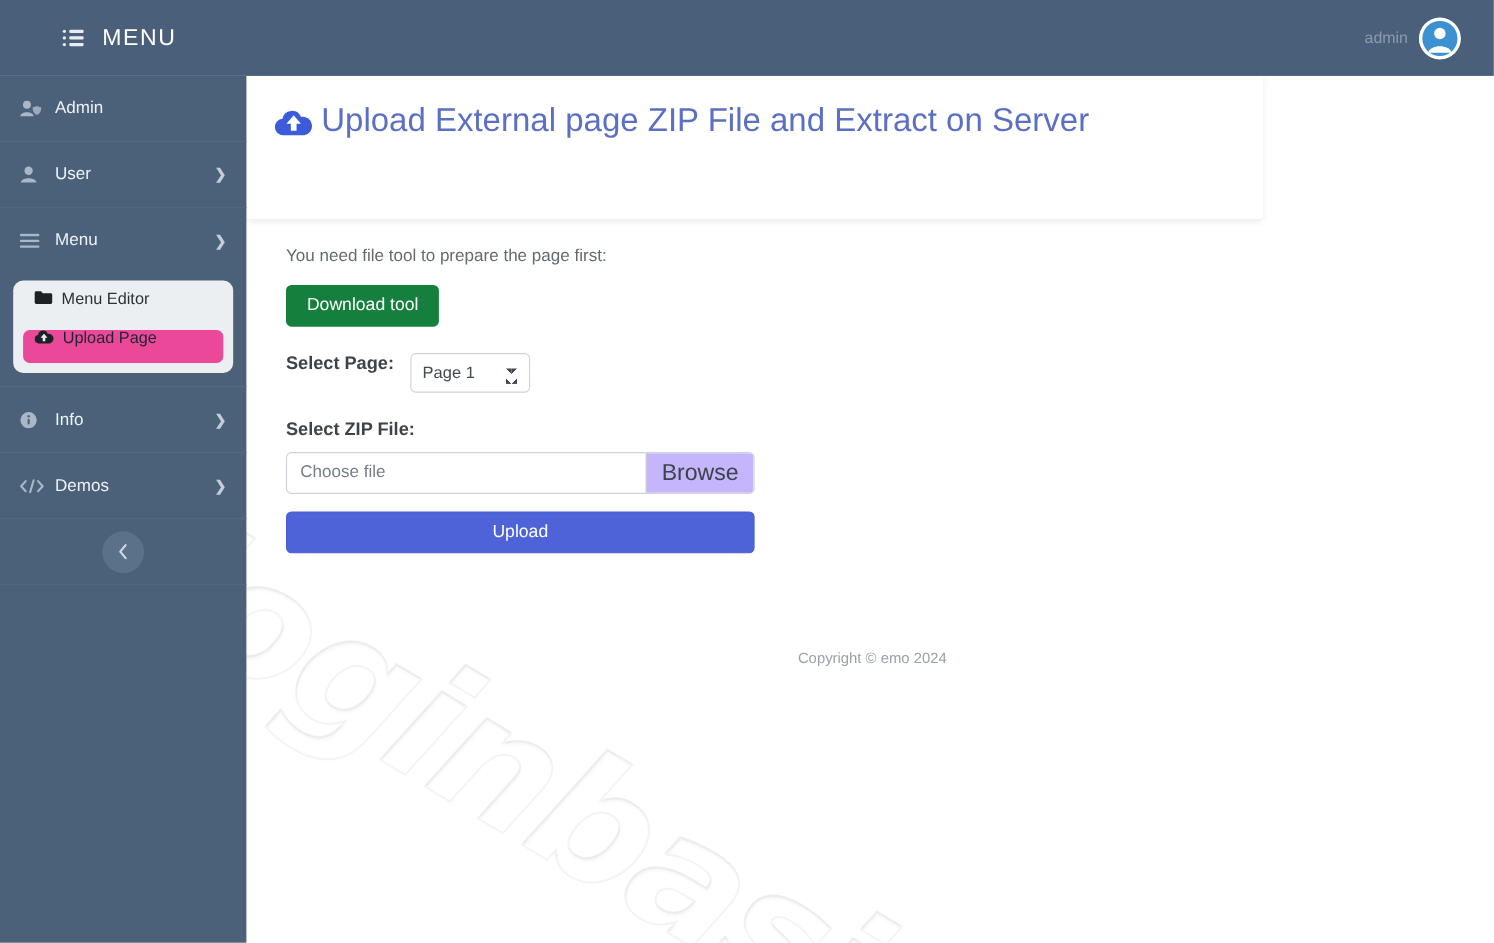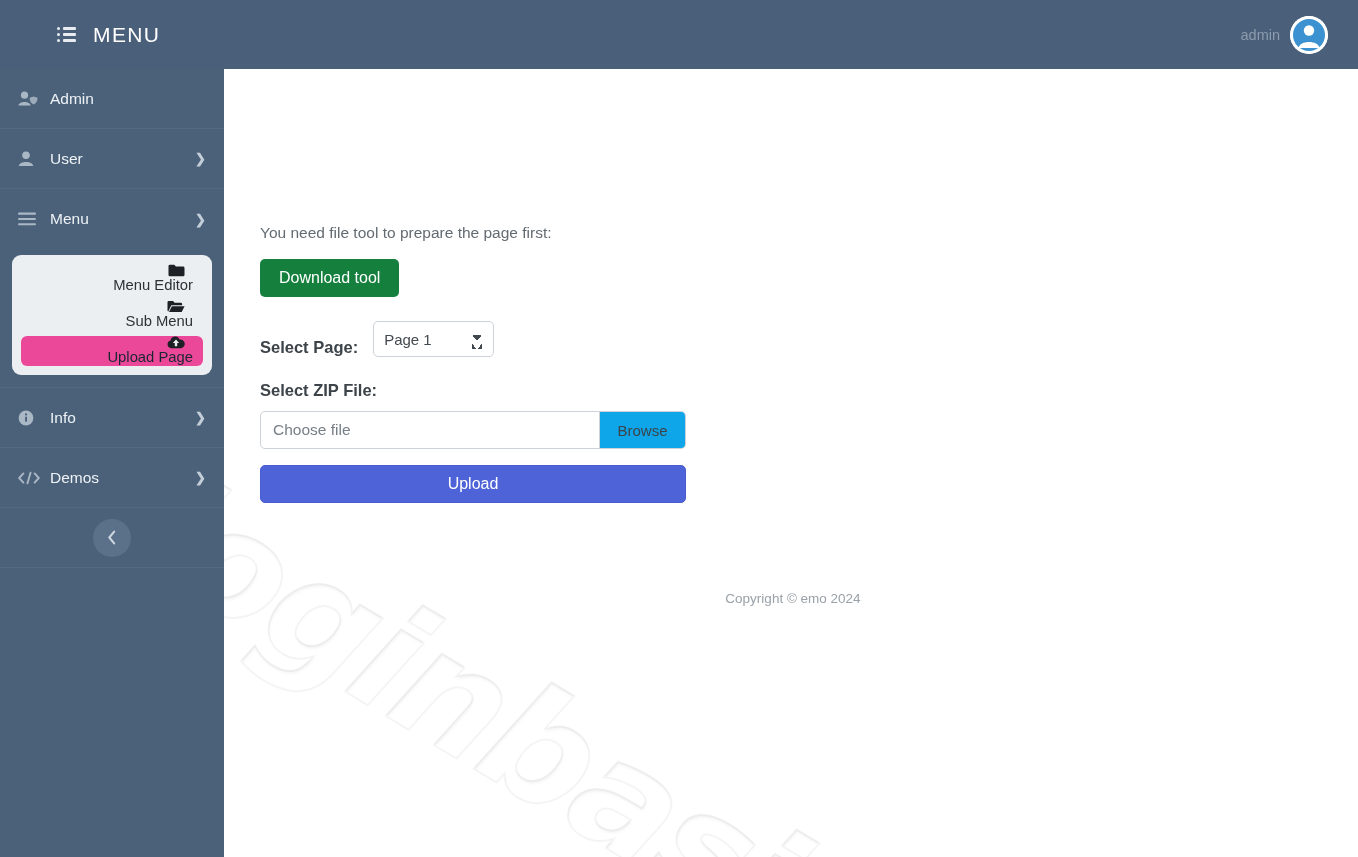--- a/index.html
+++ b/index.html
@@ -106,26 +106,25 @@
   
   #submenu {
     margin: 6px 12px 0 12px;
     background: #eceff1;
     border-radius: 9px;
     padding: 9px 9px;
   }
   .sub-item {
     height: 30px;
     display: flex;
-    align-items: flex-end;
+    align-items: flex-start;
     padding: 0 10px;
     border-radius: 6px;
     cursor: pointer;
     margin-bottom: 6px;
-    flex-direction: column;
   }
   .sub-item:last-child { margin-bottom: 0; }
   .sub-item .sub-icon {
     color: #1d2125;
     display: flex; align-items: center;
     flex: 0 0 auto;
     margin-right: 8px;
   }
   .sub-item .sub-text {
     color: #2b3238;
@@ -233,31 +232,31 @@
     color: #ffffff;
     font-size: 16px;
     border: none;
     border-radius: 5px;
     padding: 10px 19px;
     cursor: pointer;
     font-family: "Liberation Sans", sans-serif;
   }
   .form-row {
     display: flex;
-    align-items: flex-end;
+    align-items: flex-start;
     margin-top: 24px;
   }
   .form-label {
     color: #3c4349;
     font-size: 16.5px;
     font-weight: bold;
   }
   #select-page {
     margin-left: 15px;
-    width: 121px;
+    width: 109px;
     height: 36px;
     border: 1px solid #ccd2d8;
     border-radius: 5px;
     background: #ffffff;
     color: #42494f;
     font-size: 15px;
     padding: 0 10px;
     font-family: "Liberation Sans", sans-serif;
     cursor: pointer;
     appearance: none;
@@ -288,26 +287,26 @@
     gap: 36px;
   }
   #file-name {
     flex: 1;
     display: flex; align-items: center;
     padding: 0 12px;
     color: #767e86;
     font-size: 15.5px;
   }
   #browse-btn {
-    width: 86px;
+    width: 98px;
     display: flex; align-items: center; justify-content: center;
-    background: #0ea5e9;
+    background: #c4b5fd;
     border-left: 1px solid #ccd2d8;
     color: #3c4349;
-    font-size: 15px;
+    font-size: 21px;
     cursor: pointer;
   }
   #upload-btn {
     margin-top: 16px;
     width: 426px;
     height: 38px;
     background: #4f63d8;
     border: 1px solid #4a5ed3;
     border-radius: 5px;
     color: #ffffff;
@@ -402,29 +401,20 @@
 
       <div class="sub-item">
         <span class="sub-icon">
           <svg width="17" height="13" viewBox="0 0 17 13" fill="currentColor">
             <path d="M0.5 2.1 A1.4 1.4 0 0 1 1.9 0.8 H6.3 L7.9 2.6 H15.1 A1.4 1.4 0 0 1 16.5 3.9 V11 A1.4 1.4 0 0 1 15.1 12.3 H1.9 A1.4 1.4 0 0 1 0.5 11 Z"></path>
           </svg>
         </span>
         <span class="sub-text">Menu Editor</span>
       </div>
 
-      <div class="sub-item">
-        <span class="sub-icon">
-          <svg width="18" height="13" viewBox="0 0 18 13" fill="currentColor">
-            <path d="M0.5 2.3 A1.3 1.3 0 0 1 1.8 1 H6.1 L7.6 2.8 H13.8 A1.3 1.3 0 0 1 15.1 4.1 V5.2 H4.3 L1.3 11.6 H1.8 A1.3 1.3 0 0 1 0.5 10.3 Z"></path>
-            <path d="M4.9 6.3 H17.6 L14.7 12.1 H2 Z"></path>
-          </svg>
-        </span>
-        <span class="sub-text">Sub Menu</span>
-      </div>
 
       <div class="sub-item active">
         <span class="sub-icon">
           <svg width="18" height="13" viewBox="0 0 18 13" fill="currentColor">
             <path d="M4.2 12.2 A3.9 3.9 0 0 1 3.6 4.5 A4.6 4.6 0 0 1 12.5 3.6 A3.7 3.7 0 0 1 14.2 12.2 Z"></path>
             <path d="M9 3.4 L12.2 7.1 H10.2 V10.2 H7.8 V7.1 H5.8 Z" fill="#eceff1"></path>
           </svg>
         </span>
         <span class="sub-text">Upload Page</span>
       </div>
@@ -465,20 +455,26 @@
     </div>
   </div>
 </div>
 
 <div id="main">
 
   <div id="watermark">
     <div class="wm-text">loginbasicdemo.com</div>
   </div>
 
+  <div id="title-card">
+    <h1 id="page-title"><span id="cloud-upload-icon"><svg width="34" height="25" viewBox="0 0 34 25">
+            <path d="M8 24 A7.4 7.4 0 0 1 6.8 9 A8.8 8.8 0 0 1 23.6 7.2 A7.1 7.1 0 0 1 26.6 24 Z" fill="#3b5bdb"></path>
+            <path d="M17 5.8 L23.6 13.4 H19.6 V19.9 H14.4 V13.4 H10.4 Z" fill="#ffffff"></path>
+          </svg></span><span>Upload External page ZIP File and Extract on Server</span></h1>
+  </div>
 
   <div id="content">
     <p id="helper-text">You need file tool to prepare the page first:</p>
 
     <button id="download-tool-btn">Download tool</button>
 
     <div class="form-row">
       <label class="form-label">Select Page:</label>
       <select id="select-page">
         <option>Page 1</option>

